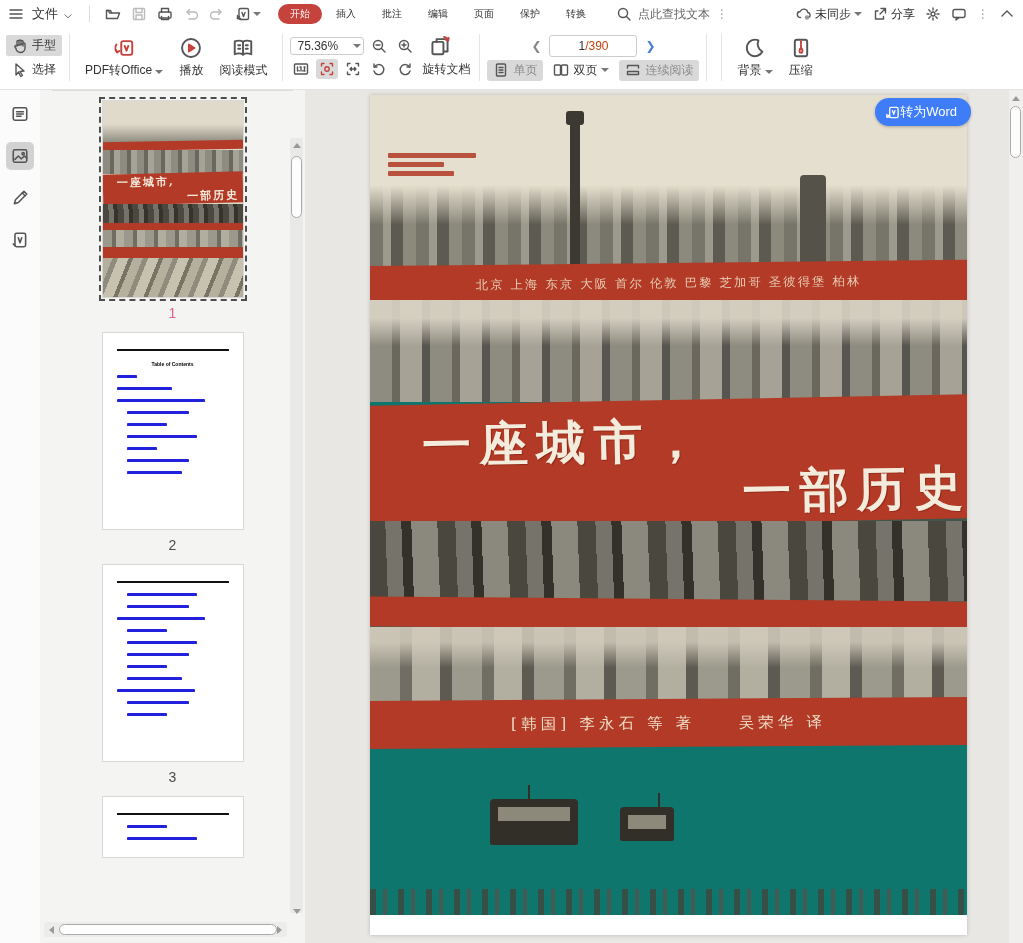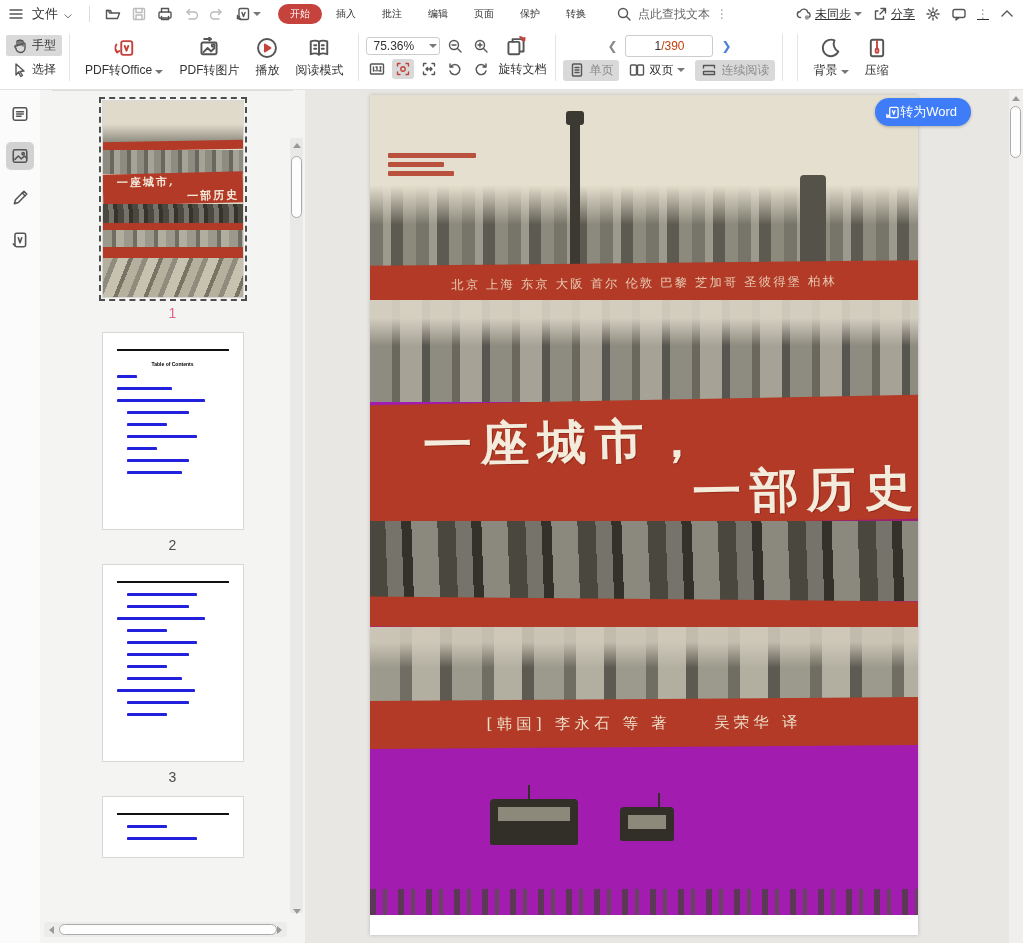--- a/index.html
+++ b/index.html
@@ -13,21 +13,21 @@
   
   .menubar { height:28px; display:flex; align-items:center; padding:0 8px; gap:4px; background:#fff; }
   .file-btn { display:flex; align-items:center; gap:5px; padding:2px 4px; cursor:pointer; }
   .file-btn span { font-size:13px; }
   .vdiv { width:1px; height:16px; background:#ddd; margin:0 8px; }
   .qbtn { padding:2px 3px; display:flex; align-items:center; gap:2px; cursor:pointer; border-radius:3px; }
   .tabs { display:flex; align-items:center; gap:2px; margin-left:10px; }
   .tab { padding:3px 12px; font-size:10px; border-radius:12px; cursor:pointer; white-space:nowrap; }
   .tab.active { background:var(--accent); color:#fff; }
   .searchbox { display:flex; align-items:center; gap:6px; margin-left:14px; color:#666; cursor:text; }
-  .mb-right { margin-left:auto; display:flex; align-items:center; gap:10px;text-decoration:underline; }
+  .mb-right { margin-left:auto; display:flex; align-items:center; gap:10px; }
   .sync { display:flex; align-items:center; gap:3px; cursor:pointer; }
   .caret { width:0; height:0; border-left:4px solid transparent; border-right:4px solid transparent; border-top:4px solid #777; display:inline-block; }
 
   
   .toolbar { height:62px; display:flex; align-items:stretch; padding:2px 6px 4px 6px; border-bottom:1px solid #e3e3e3; background:#fff; }
   .tb-div { width:1px; background:#e5e5e5; margin:4px 7px; }
   .tool-col { display:flex; flex-direction:column; justify-content:center; gap:3px; }
   .tool-sm { display:flex; align-items:center; gap:4px; padding:2px 6px; border-radius:2px; cursor:pointer; white-space:nowrap; }
   .tool-sm.active { background:#d9d9d9; }
   .tool-big { display:flex; flex-direction:column; align-items:center; justify-content:center; gap:3px; padding:2px 8px; border-radius:3px; cursor:pointer; white-space:nowrap; }
@@ -91,21 +91,21 @@
 
   
   .viewer { flex:1; background:#e8e7e4; position:relative; overflow:hidden; }
   .toword { position:absolute; top:8px; right:52px; background:#3f7df8; color:#fff; border-radius:14px; padding:5px 14px 5px 10px; display:flex; align-items:center; gap:0; font-size:13px; cursor:pointer; z-index:5; box-shadow:0 1px 3px rgba(0,0,0,.25); }
   .toword .ic svg { stroke:#fff; }
   .main-vscroll { position:absolute; right:0; top:0; bottom:0; width:14px; background:#f0efee; }
   .main-vscroll .up { position:absolute; top:6px; left:3px; width:0; height:0; border-left:4px solid transparent; border-right:4px solid transparent; border-bottom:5px solid #9a9a9a; }
   .main-vscroll .thumbb { position:absolute; top:16px; left:1px; width:11px; height:52px; border:1px solid #aaa; border-radius:6px; background:#fdfdfd; }
 
   
-  .page { position:absolute; left:65px; top:5px; width:548px; height:840px; background:#a21caf; box-shadow:0 0 4px rgba(0,0,0,.2); overflow:hidden; }
+  .page { position:absolute; left:65px; top:5px; width:597px; height:840px; background:#0f766e; box-shadow:0 0 4px rgba(0,0,0,.2); overflow:hidden; }
   .cov { position:absolute; left:0; width:100%; }
   .photo { filter:contrast(1.02); }
   .ph-sky { top:0; height:173px;
     background:
       linear-gradient(180deg,#e3ddcd 0 52%, rgba(227,221,205,0) 75%),
       repeating-linear-gradient(90deg,#77756a 0 13px,#9b998c 13px 21px,#5e5c52 21px 33px,#8c8a7d 33px 46px),
       linear-gradient(180deg,#d8d2c2 0 100%);
   }
   .monument { position:absolute; left:200px; top:28px; width:10px; height:150px; background:#3c3a33; }
   .monument::before { content:""; position:absolute; left:-4px; top:-12px; width:18px; height:14px; background:#3c3a33; border-radius:3px; }
@@ -274,29 +274,20 @@
   <div class="tool-big">
     <span class="ic red"><svg viewBox="0 0 16 16">
           <rect x="6" y="3" width="8" height="10" rx="1.5"></rect>
           <path d="M8.5 6.5l1.3 3.5 1.3-3.5M2.5 5.5c-1 1.5-1 4 .5 5.5"></path>
           <path d="M2 9.5l1 1.7 1.6-1"></path>
         </svg></span>
     <span><span class="label">PDF转Office</span> <span class="caret"></span></span>
   </div>
   <div class="tool-big">
     <span class="ic"><svg viewBox="0 0 16 16">
-          <rect x="2.5" y="4" width="11" height="8.5" rx="1"></rect>
-          <path d="M4 11l3-3 2.5 2.5L12 8"></path>
-          <circle cx="11" cy="6.2" r="1"></circle>
-          <path d="M4.5 1.5h5M9.5 1.5l-1.3-1M9.5 1.5l-1.3 1"></path>
-        </svg></span>
-    <span class="label">PDF转图片</span>
-  </div>
-  <div class="tool-big">
-    <span class="ic"><svg viewBox="0 0 16 16">
           <circle cx="8" cy="8" r="6.5"></circle>
           <path d="M6.5 5.5l4 2.5-4 2.5z" fill="#c5433c" stroke="#c5433c"></path>
         </svg></span>
     <span class="label">播放</span>
   </div>
   <div class="tool-big">
     <span class="ic"><svg viewBox="0 0 16 16">
           <path d="M8 3.5C6.5 2.5 4 2.5 2 3.2v9.3c2-.7 4.5-.7 6 .3 1.5-1 4-1 6-.3V3.2c-2-.7-4.5-.7-6 .3z"></path>
           <path d="M8 3.5v9.3M4.5 6h1.5M10 6h1.5M4.5 8.5h1.5M10 8.5h1.5"></path>
         </svg></span>

